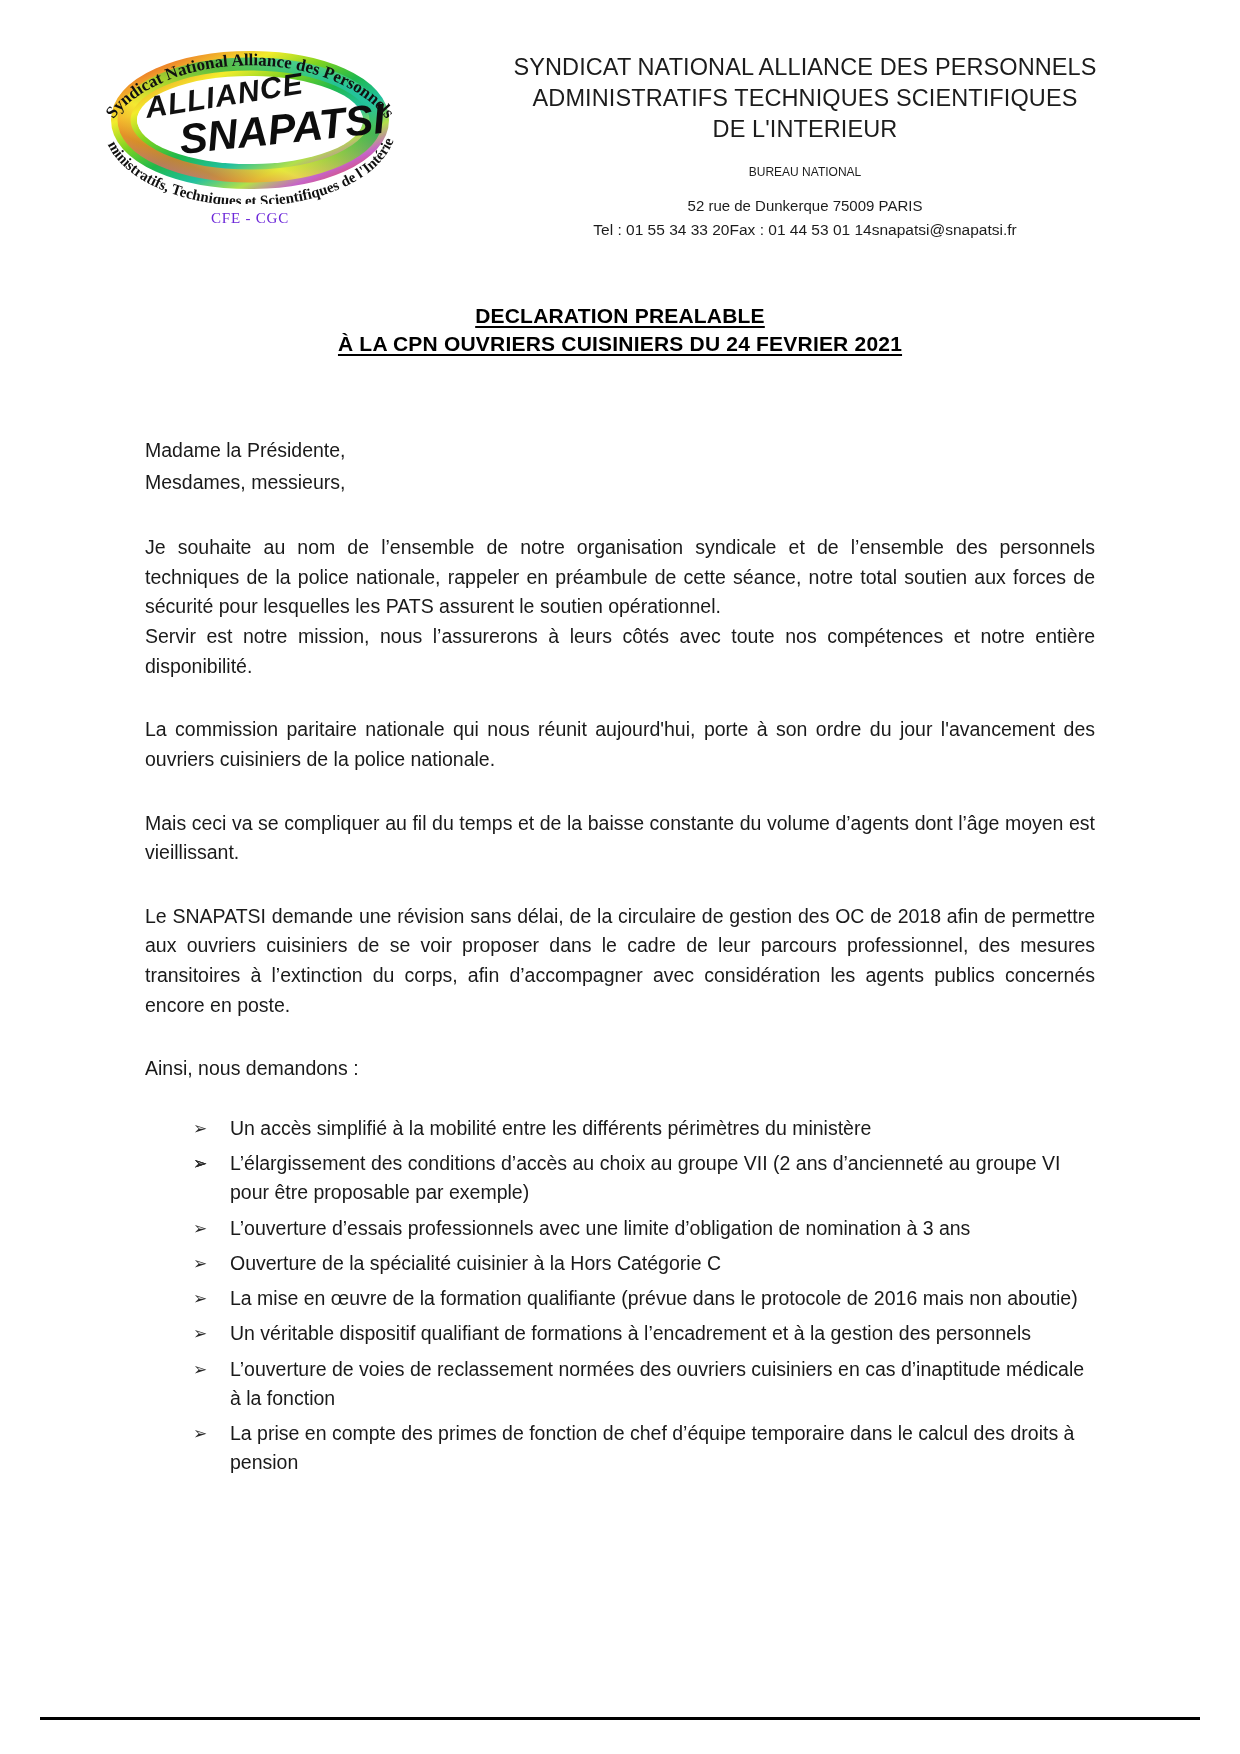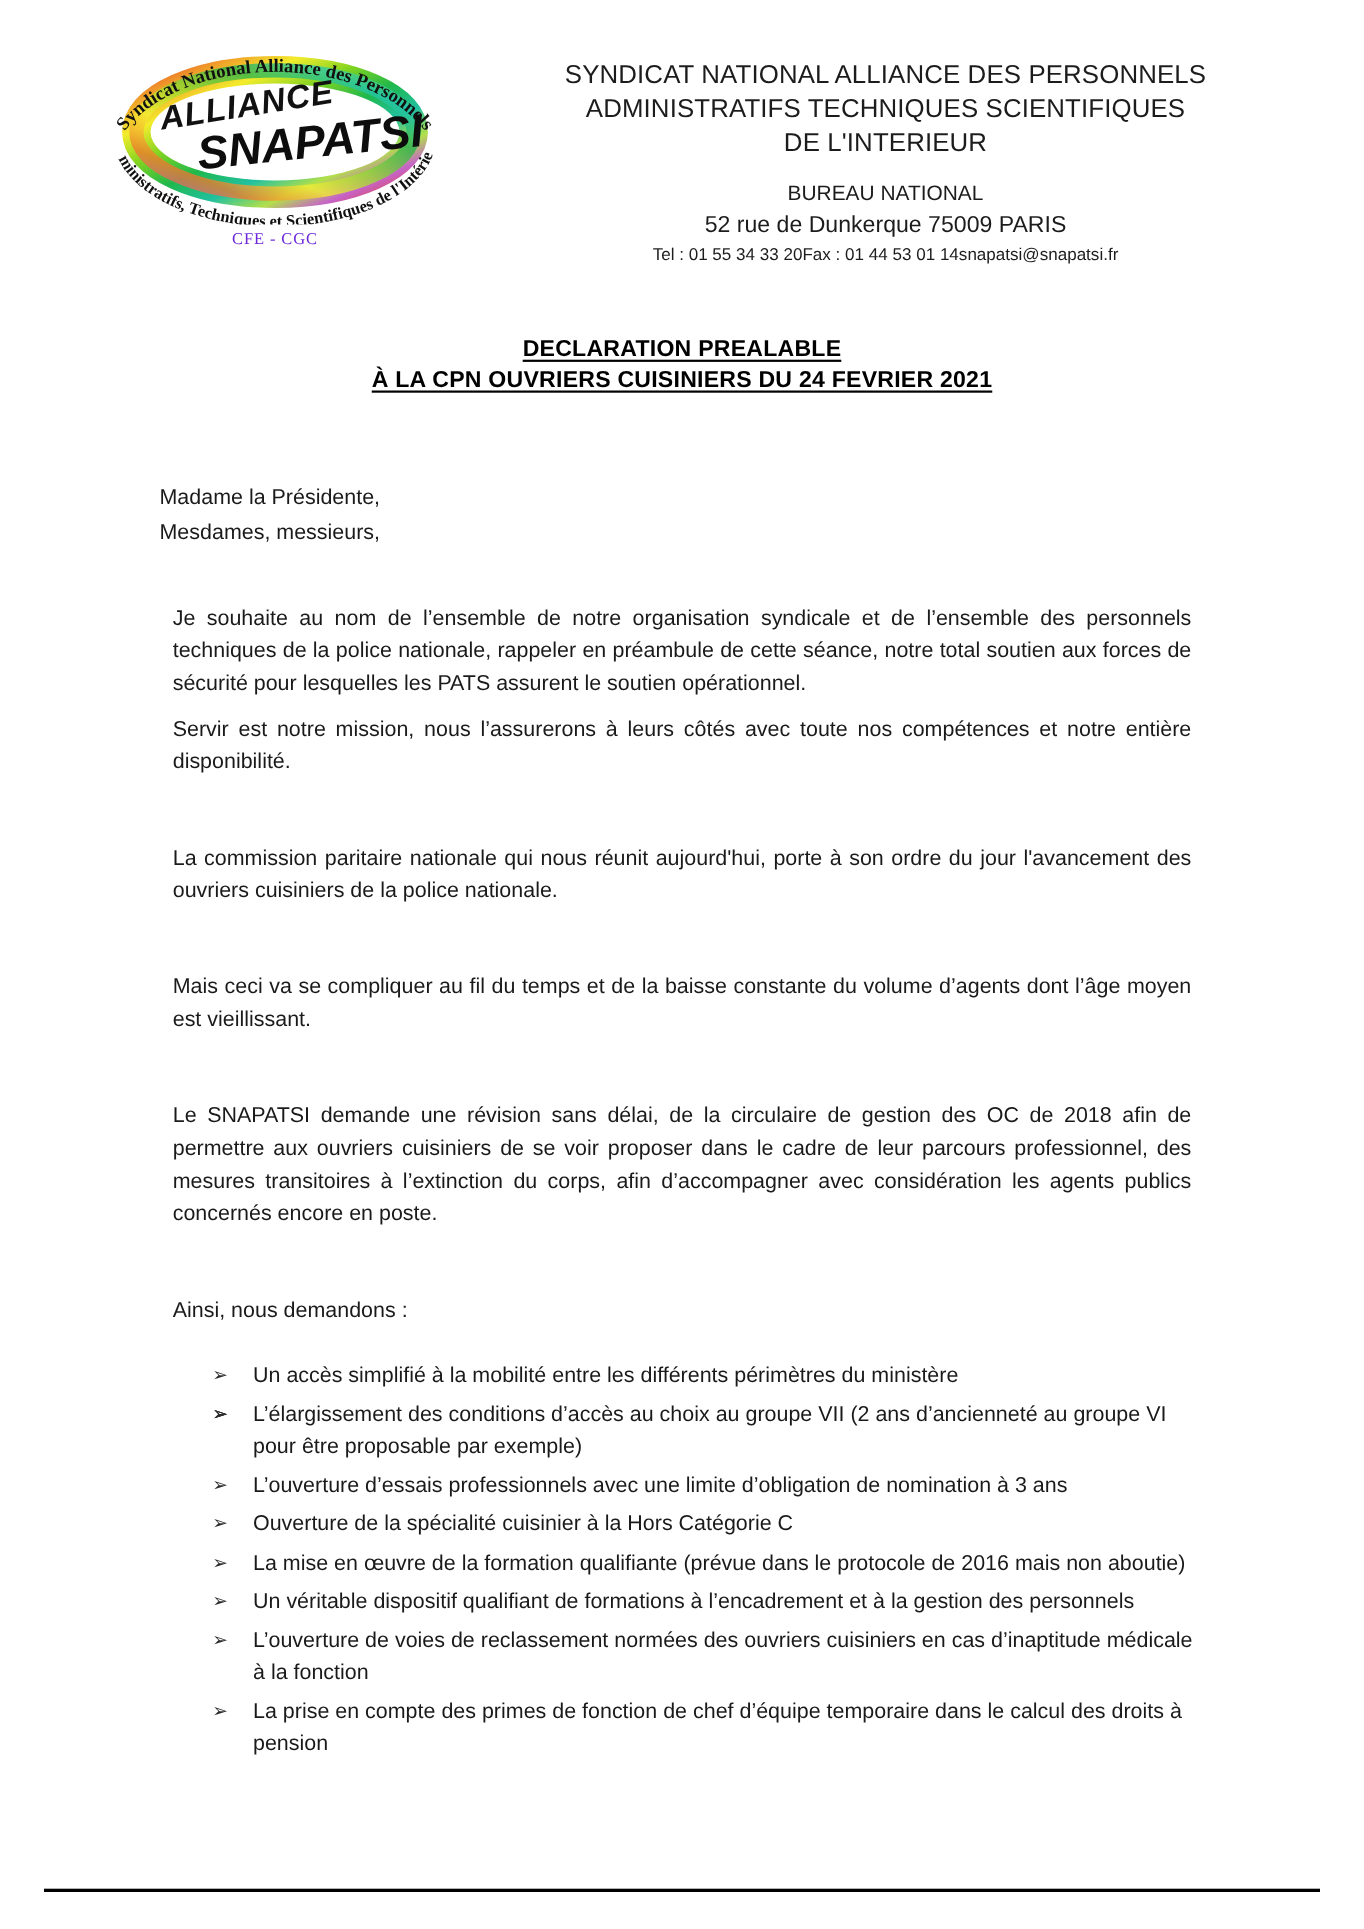--- a/index.html
+++ b/index.html
@@ -76,30 +76,30 @@
     font-family: "Liberation Sans", sans-serif;
     font-size: 23.5px;
     line-height: 1.32;
     color: #1c1c1c;
     letter-spacing: 0.1px;
   }
 
   .bureau {
     margin-top: 20px;
     font-family: "Liberation Sans", sans-serif;
-    font-size: 19px;
+    font-size: 12px;
     color: #1c1c1c;
     line-height: 1.25;
   }
 
   .address {
     font-family: "Liberation Sans", sans-serif;
-    font-size: 21px;
+    font-size: 15px;
     color: #1c1c1c;
-    margin-top: 2px;
+    margin-top: 16px;
     line-height: 1.3;
   }
 
   .contact-line {
     font-family: "Liberation Sans", sans-serif;
     font-size: 15.5px;
     color: #1c1c1c;
     margin-top: 4px;
     line-height: 1.3;
     display: flex;
@@ -137,21 +137,21 @@
   }
 
   .salutation {
     margin: 0 0 0 0;
   }
   .salutation div {
     margin-bottom: 2px;
   }
 
   p.para {
-    margin: 12px;
+    margin: 0;
     text-align: justify;
     text-justify: inter-word;
   }
 
   .gap-lg { height: 34px; }
 
   
   ul.demands {
     list-style: none;
     margin: 30px 0 0 0;

